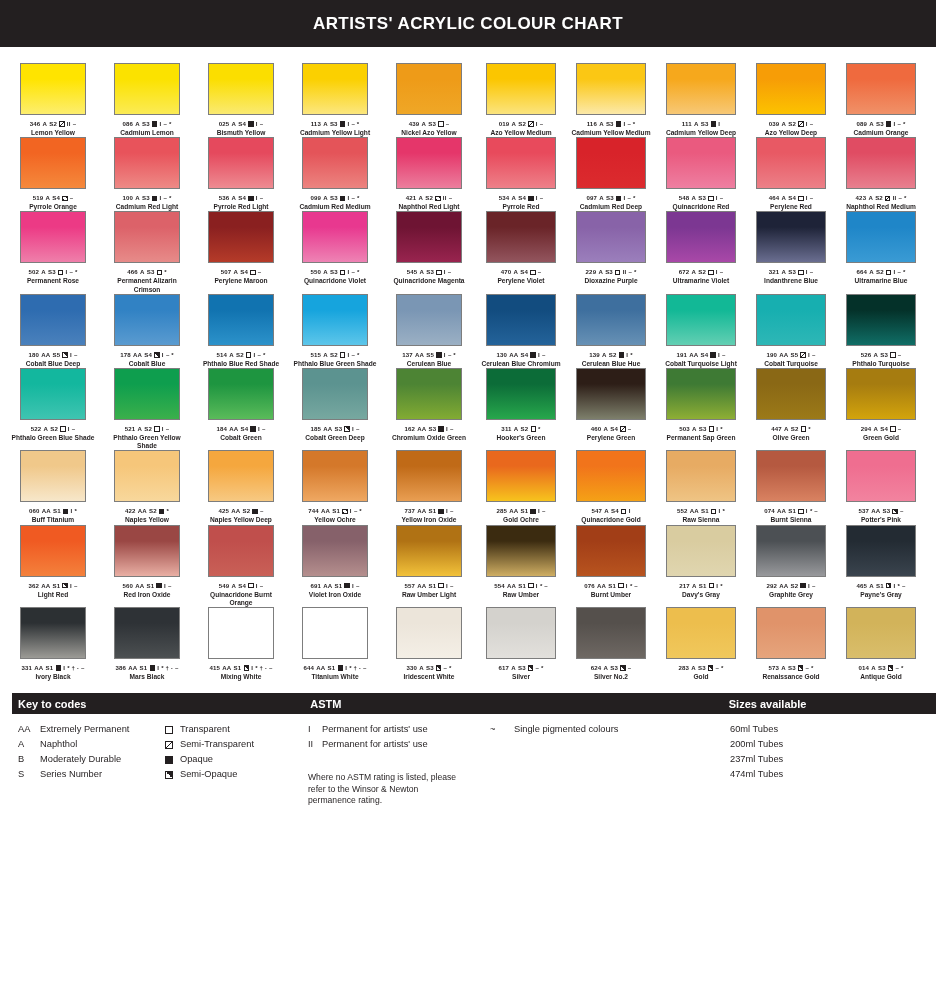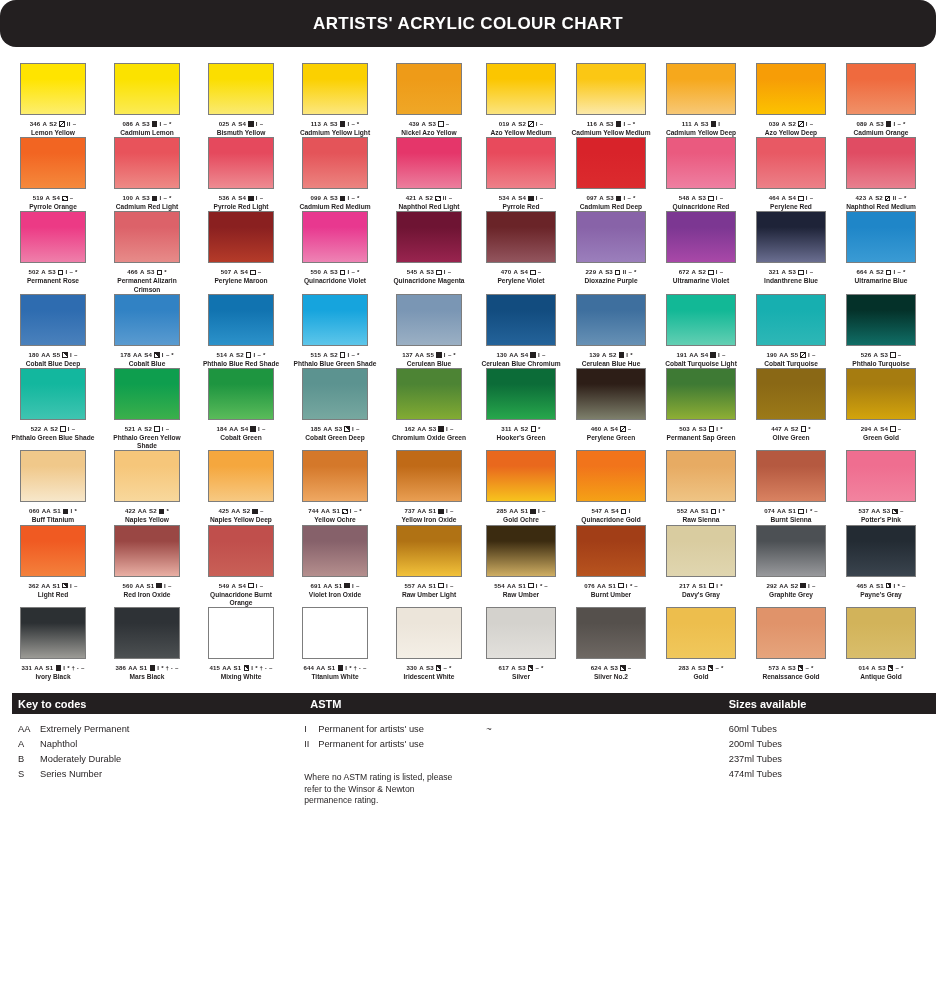--- a/index.html
+++ b/index.html
@@ -9,21 +9,21 @@
     background:#ffffff;
     font-family: "Liberation Sans", sans-serif;
     color:#231f20;
     overflow:hidden;
   }
 
   
   .title-bar{
     width:936px; height:47px;
     background:#231f20;
-    display:flex; align-items:center; justify-content:center;border-radius:16px;
+    display:flex; align-items:center; justify-content:center;
   }
   .title-bar .title{
     color:#ffffff;
     font-size:17px;
     font-weight:bold;
     letter-spacing:.4px;
   }
 
   
   .chart{
@@ -1160,40 +1160,59 @@
             <span class="kcode">A</span>
             <span>Naphthol</span>
           </div>
           <div class="krow">
             <span class="kcode">B</span>
             <span>Moderately Durable</span>
           </div>
           <div class="krow">
             <span class="kcode">S</span>
             <span>Series Number</span>
+          </div>
+        </div>
+      <div class="key-opacity" id="key-opacity">
+          <div class="krow">
+            <span class="gl transparent"></span>
+            <span>Transparent</span>
+          </div>
+          <div class="krow">
+            <span class="gl semi-transparent"></span>
+            <span>Semi-Transparent</span>
+          </div>
+          <div class="krow">
+            <span class="gl opaque"></span>
+            <span>Opaque</span>
+          </div>
+          <div class="krow">
+            <span class="gl semi-opaque"></span>
+            <span>Semi-Opaque</span>
           </div>
         </div>
     </div>
     <div class="col-astm">
       <div style="display:flex">
         <div style="width:160px">
           <div id="astm-lines">
               <div class="astm-line">
                 <span class="rom">I</span>
                 <span>Permanent for artists' use</span>
               </div>
               <div class="astm-line">
                 <span class="rom">II</span>
                 <span>Permanent for artists' use</span>
               </div>
             </div>
           <div class="astm-note">Where no ASTM rating is listed, please refer to the Winsor &amp; Newton permanence rating.</div>
         </div>
         <div class="col-single">
           <span class="tilde">~</span>
+          <span>Single pigmented colours</span>
         </div>
       </div>
     </div>
     <div class="col-sizes">
       <div class="sizes-names" id="sizes-names">
           <div>60ml Tubes</div>
           <div>200ml Tubes</div>
           <div>237ml Tubes</div>
           <div>474ml Tubes</div>
         </div>

